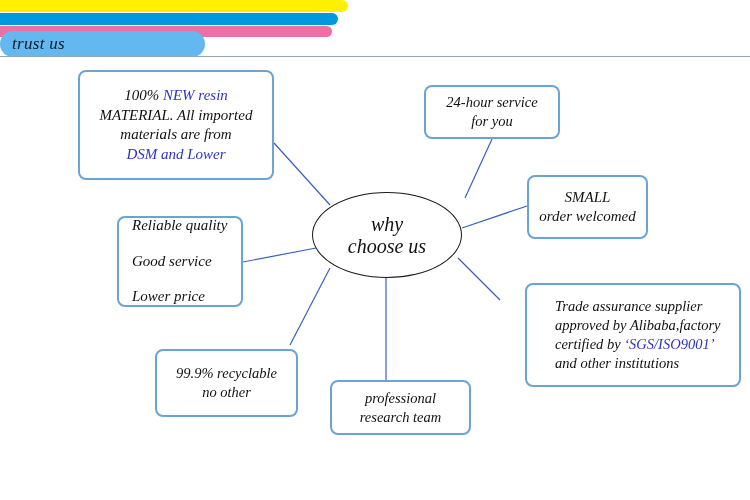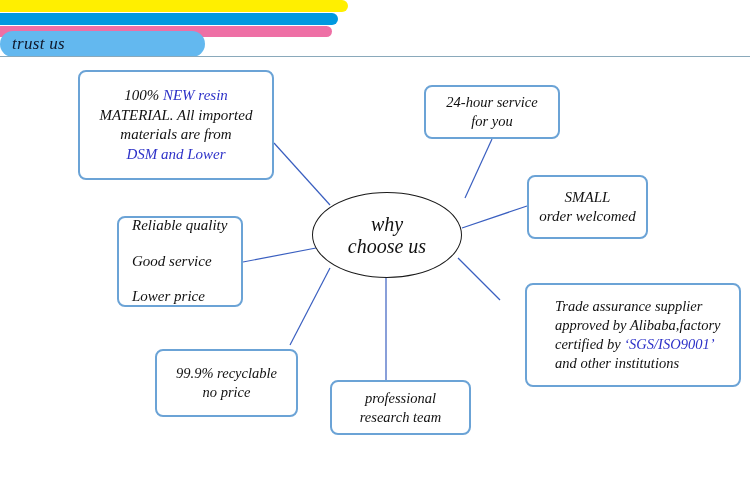--- a/index.html
+++ b/index.html
@@ -117,20 +117,20 @@
       <div class="l"><span>certified by </span><span class="blue">‘SGS/ISO9001’</span></div>
       <div class="l"><span> and other institutions</span></div>
     </div>
   <div id="node-quality" class="node lft">
       <div class="l"><span>Reliable quality</span></div>
       <div class="l"><span>Good service</span></div>
       <div class="l"><span>Lower price</span></div>
     </div>
   <div id="node-recycle" class="node ctr">
       <div class="l"><span>99.9% recyclable</span></div>
-      <div class="l"><span>no price</span></div>
+      <div class="l"><span>no other</span></div>
     </div>
   <div id="node-team" class="node ctr">
       <div class="l"><span>professional</span></div>
       <div class="l"><span>research team</span></div>
     </div>
 
 </div>
 
 </body></html>

